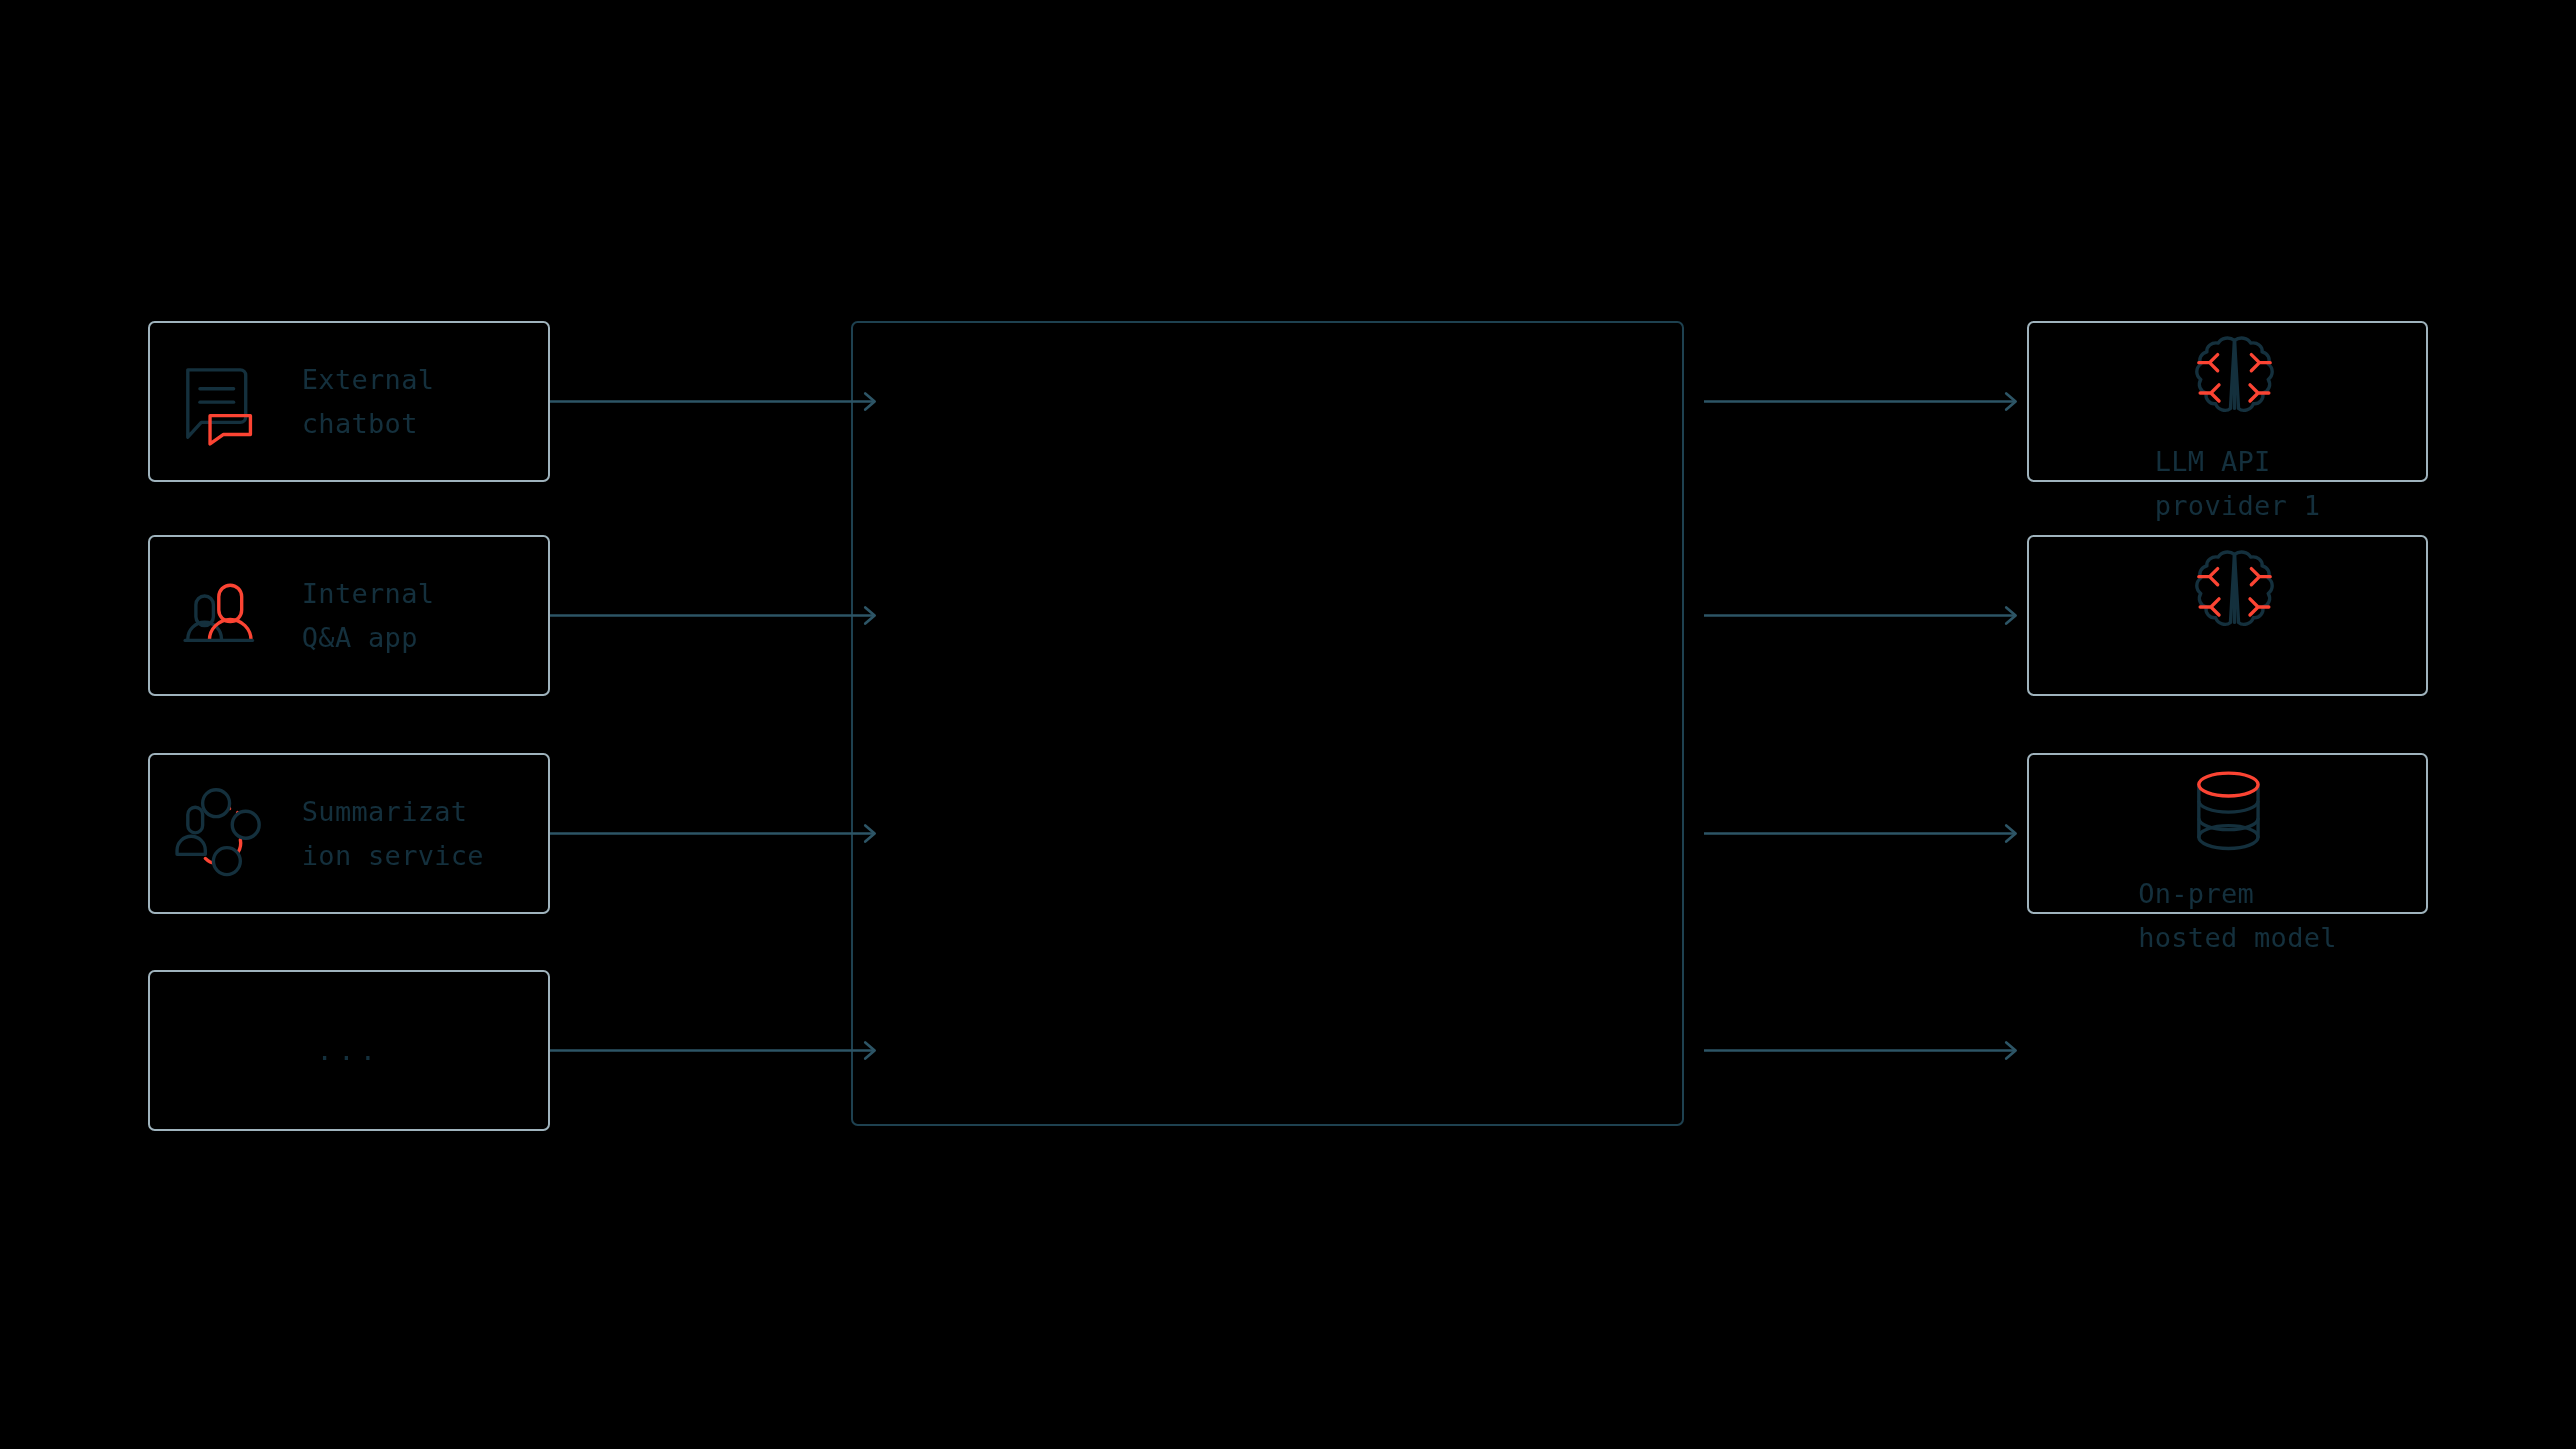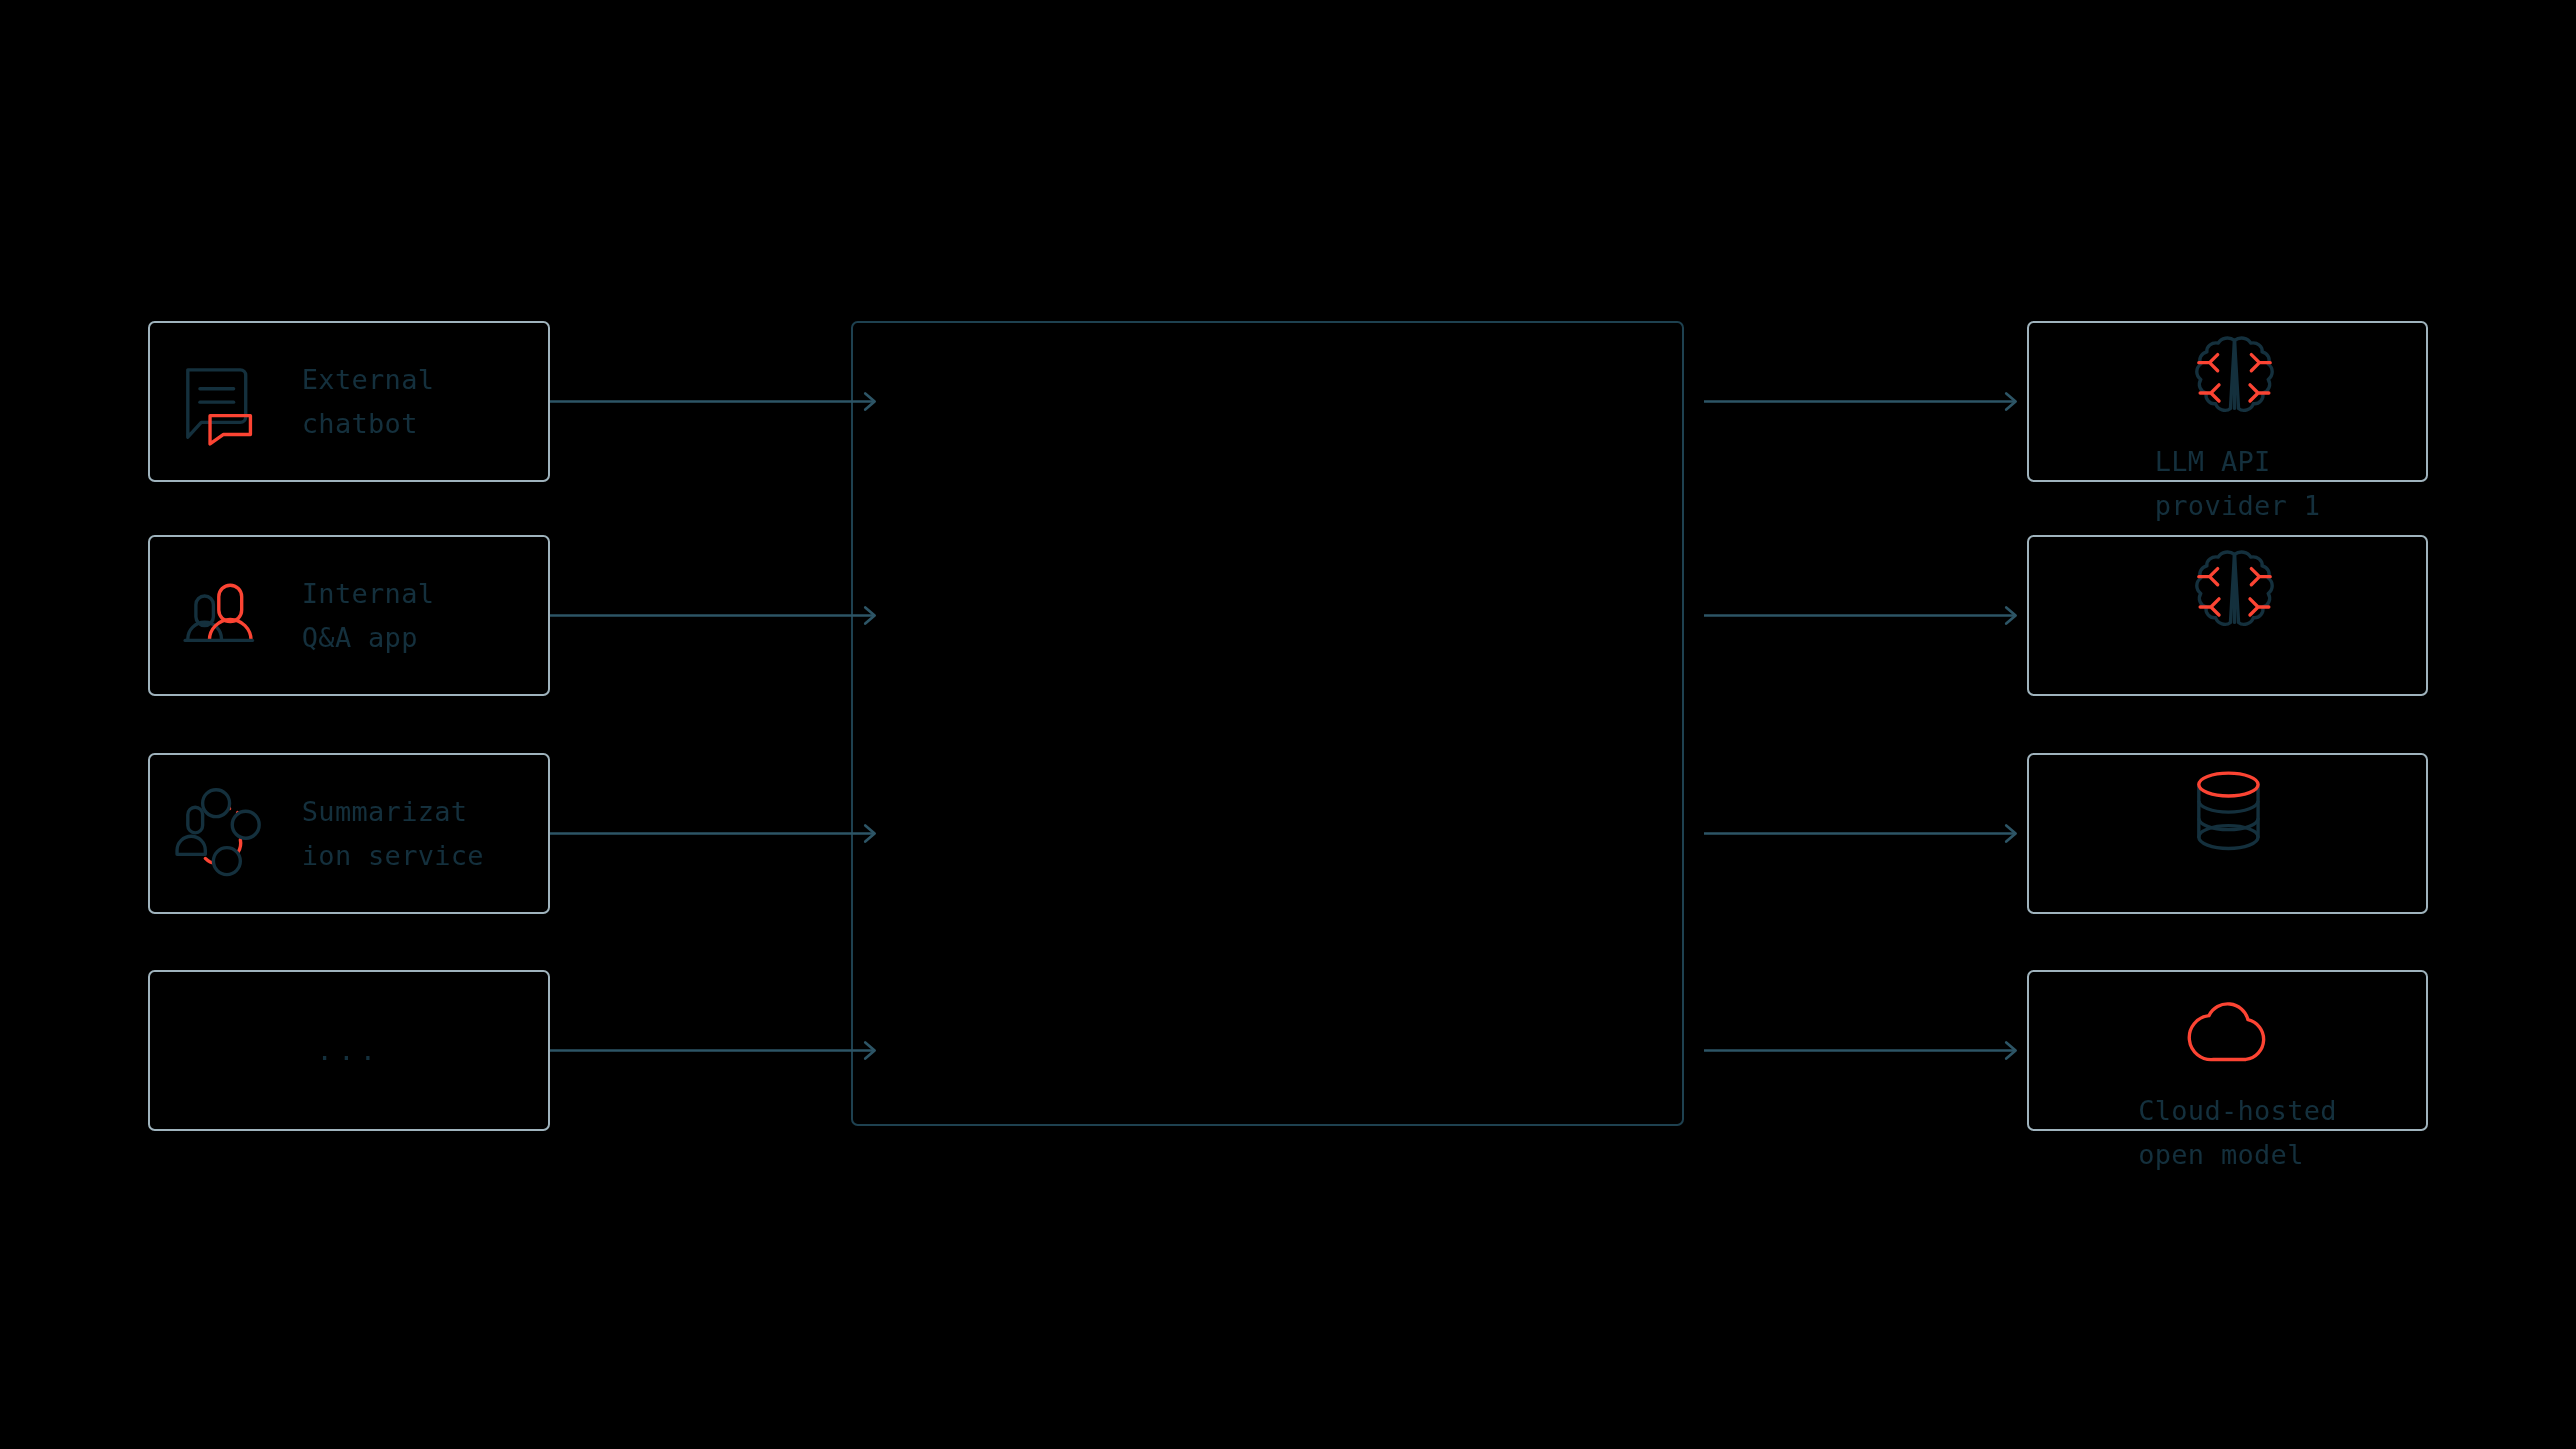--- a/index.html
+++ b/index.html
@@ -192,31 +192,24 @@
     <div class="card-icon">
       <svg width="101" height="101" viewBox="0 0 150 150" fill="none">
         <path d="M22 32 v78" stroke="#14303d" stroke-width="5" stroke-linecap="round"></path>
         <path d="M110 32 v78" stroke="#14303d" stroke-width="5" stroke-linecap="round"></path>
         <ellipse cx="66" cy="110" rx="44" ry="17" stroke="#14303d" stroke-width="5" fill="none"></ellipse>
         <path d="M22 82 a44 17 0 0 0 88 0" stroke="#14303d" stroke-width="5" fill="none"></path>
         <path d="M22 56 a44 17 0 0 0 88 0" stroke="#14303d" stroke-width="5" fill="none"></path>
         <ellipse cx="66" cy="32" rx="44" ry="17" stroke="#fc4433" stroke-width="5" fill="#000000"></ellipse>
       </svg>
     </div>
-  </div>
-
-  <div class="card right row4">
-    <div class="card-icon">
-      <svg width="101" height="101" viewBox="0 0 150 150" fill="none">
-        <path d="M44 118 h48 a30 30 0 0 0 3 -59 a31 31 0 0 0 -58 -6 a27 27 0 0 0 7 65 z" stroke="#fc4433" stroke-width="5" fill="none" stroke-linejoin="round"></path>
-      </svg>
-    </div>
-    <div class="card-label"><span>Cloud-hosted</span>
-<span>open model</span></div>
-  </div>
+    <div class="card-label"><span>On-prem</span>
+<span>hosted model</span></div>
+  </div>
+
 
   <div class="arrow in a-row1">
     <svg width="330" height="27" viewBox="0 0 492 40">
       <line x1="0" y1="20" x2="484" y2="20" stroke="#2d5566" stroke-width="4"></line>
       <path d="M470 8 L484 20 L470 32" stroke="#2d5566" stroke-width="4" fill="none" stroke-linecap="round" stroke-linejoin="round"></path>
     </svg>
   </div>
 
   <div class="arrow in a-row2">
     <svg width="330" height="27" viewBox="0 0 492 40">

